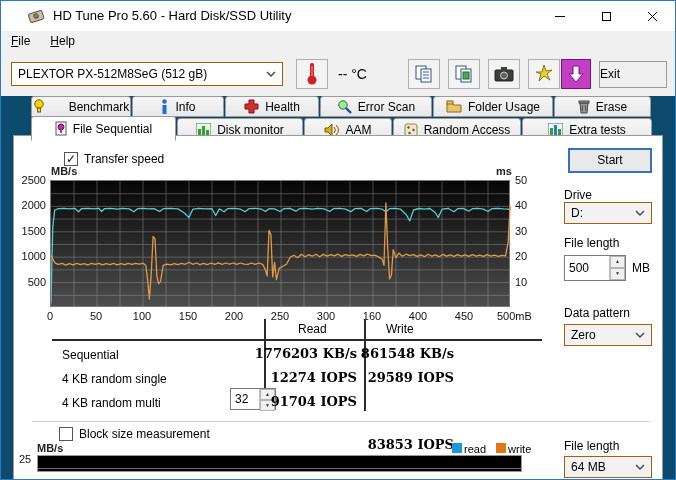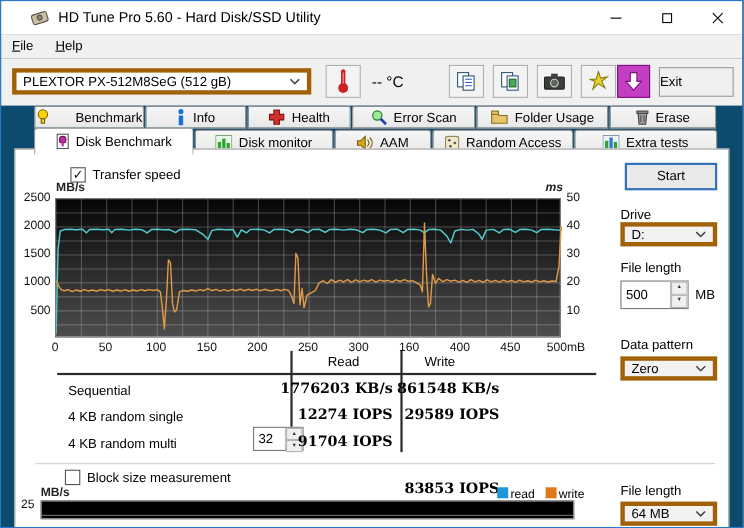--- a/index.html
+++ b/index.html
@@ -17,21 +17,21 @@
   .win-btn { position:absolute; top:0; width:46px; height:30px; display:flex; align-items:center; justify-content:center; }
   .btn-min { right:92px; } .btn-max { right:46px; } .btn-close { right:0; }
   .glyph-min { width:10px; height:0; border-top:1px solid #000; }
   .glyph-max { width:9px; height:9px; border:1px solid #000; }
   
   .menubar { position:absolute; left:0; top:30px; width:100%; height:22px; background:#f0f0f0; display:flex; }
   .menu-item { padding:3px 10px; }
   .menu-item::first-letter { text-decoration:underline; }
   
   .toolbar { position:absolute; left:0; top:52px; width:100%; height:43px; background:#f0f0f0; }
-  .combo { background:#fff; border:4px solid #a16207; display:flex; align-items:center; padding:0 6px; }
+  .combo { background:#fff; border:1px solid #a16207; display:flex; align-items:center; padding:0 6px; }
   .combo .ctext { flex:1; white-space:nowrap; overflow:hidden; }
   .drive-combo { position:absolute; left:10px; top:9px; width:272px; height:24px; }
   .tool-btn { position:absolute; top:6px; width:32px; height:30px; background:#f3f3f3; border:1px solid #b0b0b0; display:flex; align-items:center; justify-content:center; }
   .thermo-btn { left:295px; }
   .temp-text { position:absolute; left:337px; top:13px; font-size:14px; }
   .exit-btn { position:absolute; left:598px; top:8px; width:68px; height:27px; background:#f0f0f0; border:1px solid #9a9a9a; text-align:left; line-height:25px; }
   .update-btn { background:#c43ec4; border:1px solid #7c107c; }
   
   .tabrow { position:absolute; display:flex; }
   .tabrow1 { left:30px; top:95px; height:21px; }
@@ -207,21 +207,21 @@
     </div>
   </div>
 
   <div class="tabrow tabrow2">
     <div class="tab selected" style="width:145px;">
       <svg width="12" height="15" viewBox="0 0 12 15">
           <rect x="1" y="1" width="10" height="13" fill="#fff" stroke="#555"></rect>
           <circle cx="6" cy="6" r="3" fill="#c030a0" stroke="#701060"></circle>
           <rect x="5" y="9" width="2" height="3" fill="#c030a0"></rect>
         </svg>
-      <span>Disk Benchmark</span>
+      <span>File Sequential</span>
     </div>
     <div class="tab" style="width:126px;">
       <svg width="15" height="13" viewBox="0 0 15 13">
           <rect x="0" y="0" width="15" height="13" fill="#eafaea" stroke="#3a7a3a"></rect>
           <rect x="2" y="6" width="3" height="6" fill="#2fa32f"></rect>
           <rect x="6" y="3" width="3" height="9" fill="#2fa32f"></rect>
           <rect x="10" y="7" width="3" height="5" fill="#2fa32f"></rect>
         </svg>
       <span>Disk monitor</span>
     </div>
@@ -251,21 +251,21 @@
       <span>Extra tests</span>
     </div>
   </div>
 
   <div class="panel">
 
     <div class="checkbox checked" style="left:50px;top:16px;"></div>
     <span class="cb-label" style="left:70px;top:16px;">Transfer speed</span>
 
     <span class="axis-label" style="left:37px;top:29px;">MB/s</span>
-    <span class="axis-label" style="left:482px;top:29px;font-style:italic;">ms</span>
+    <span class="axis-label" style="left:482px;top:29px;">ms</span>
     <div class="tickbox" style="left:0;top:44px;width:32px;height:127px;">
         <div class="ytick" style="top: 95.6px;">500</div>
         <div class="ytick" style="top: 70.2px;">1000</div>
         <div class="ytick" style="top: 44.8px;">1500</div>
         <div class="ytick" style="top: 19.4px;">2000</div>
         <div class="ytick" style="top: -6px;">2500</div>
       </div>
     <div class="tickbox" style="left:501px;top:44px;width:30px;height:127px;">
         <div class="ytick2" style="top: 95.6px;">10</div>
         <div class="ytick2" style="top: 70.2px;">20</div>

